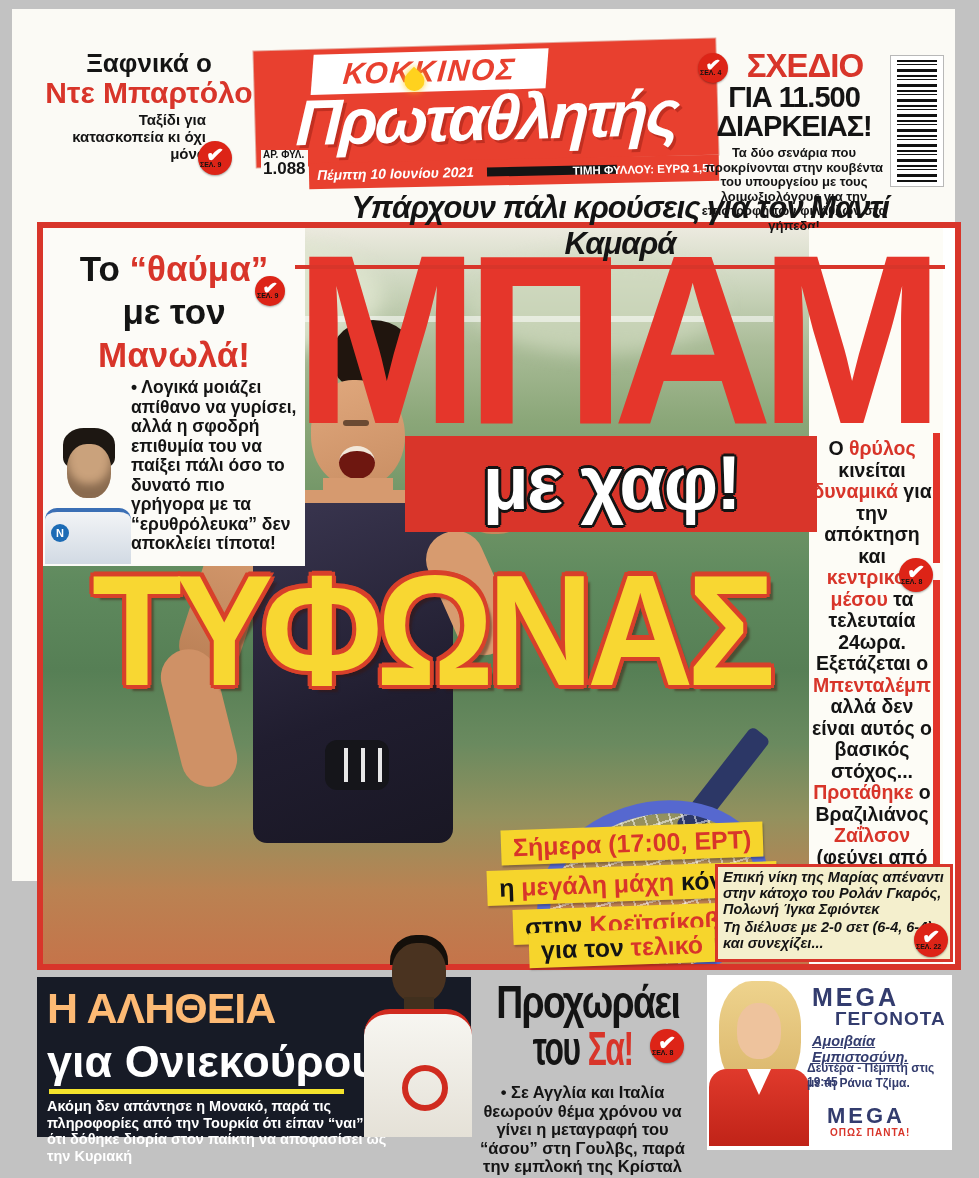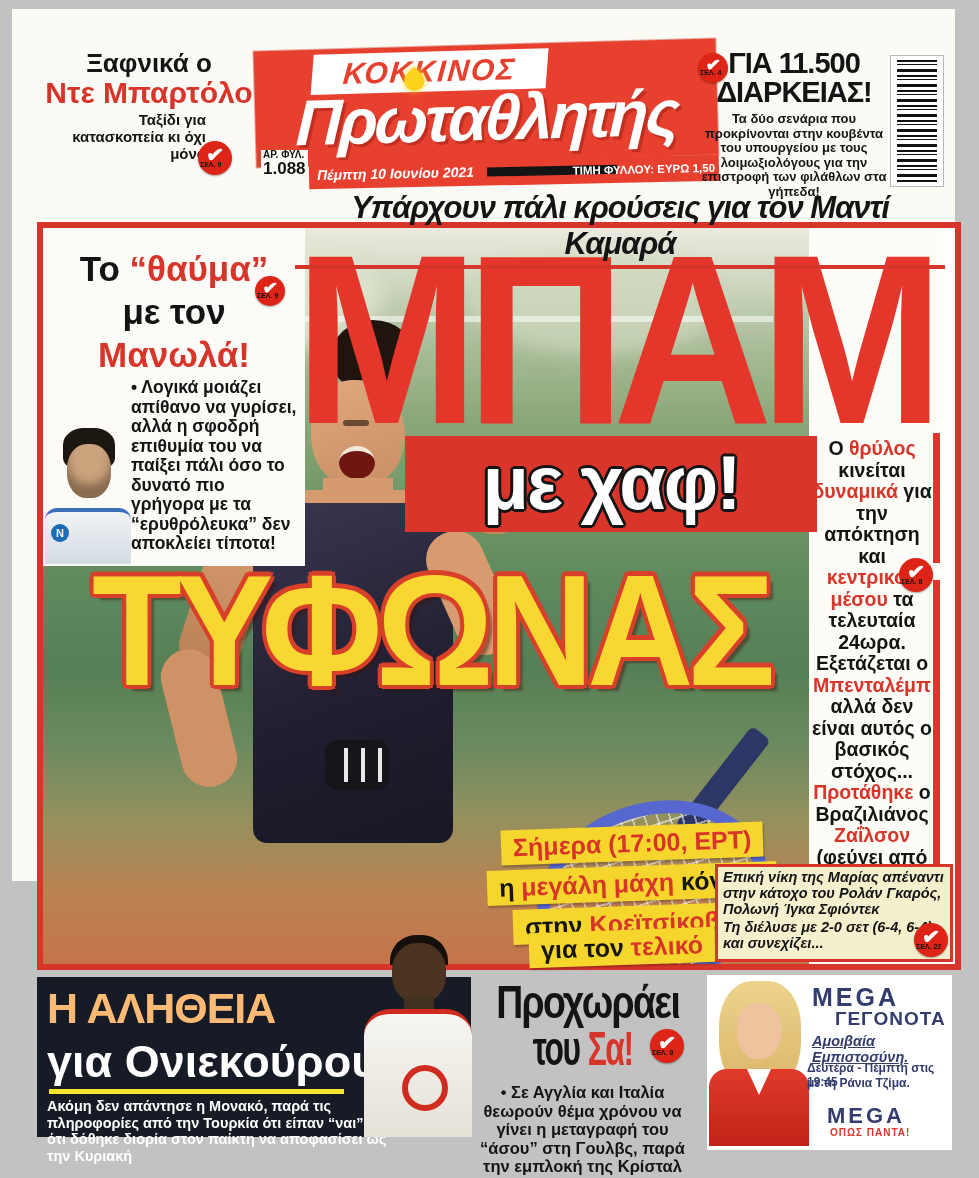--- a/index.html
+++ b/index.html
@@ -202,20 +202,21 @@
   <div class="a issue">
     <div class="il">ΑΡ. ΦΥΛ.</div>
     <div class="inum">1.088</div>
   </div>
 
   <div class="a rtease">
     <div class="a pgc small" style="left:0;top:4px">
       <span class="chk">✔</span>
       <span class="pgl">ΣΕΛ. 4</span>
     </div>
+    <div class="tr">ΣΧΕΔΙΟ</div>
     <div class="tb">ΓΙΑ 11.500</div>
     <div class="tb">ΔΙΑΡΚΕΙΑΣ!</div>
     <div class="body">Τα δύο σενάρια που προκρίνονται στην κουβέντα του υπουργείου με τους λοιμωξιολόγους για την επιστροφή των φιλάθλων στα γήπεδα!</div>
   </div>
 
   <div class="a barcode">
     <div class="lines"></div>
   </div>
 
   <div class="a kicker">

